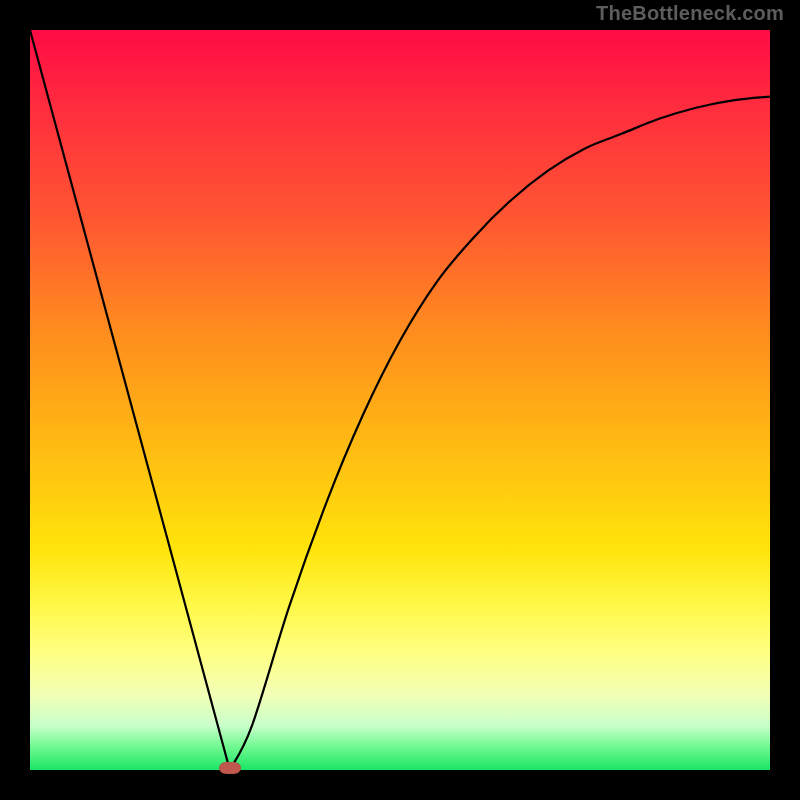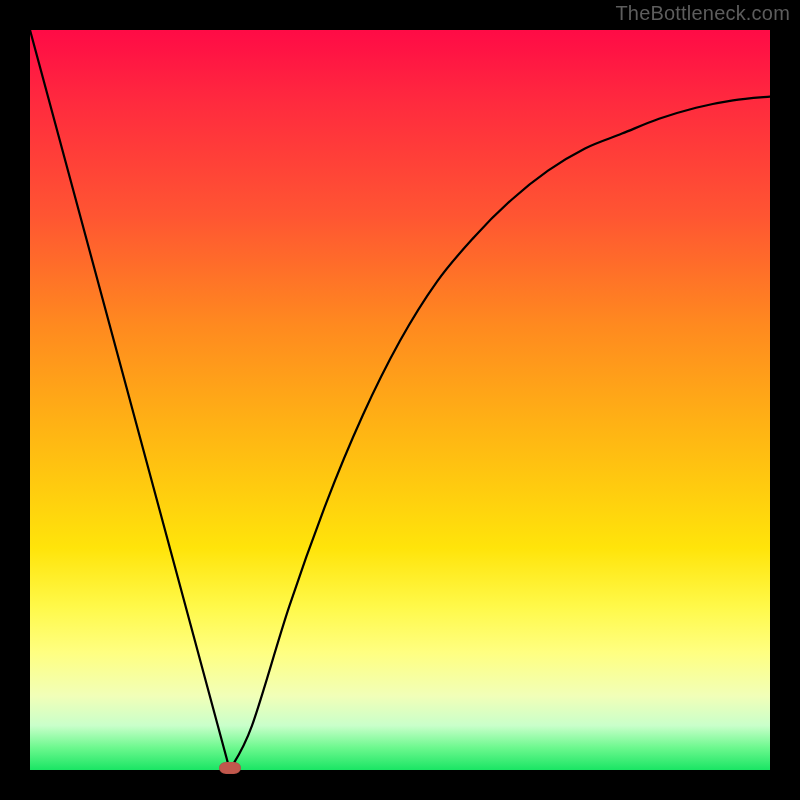--- a/index.html
+++ b/index.html
@@ -13,23 +13,23 @@
   }
   .stage {
     position: relative;
     width: 800px;
     height: 800px;
     background: #000;
   }
   .watermark {
     position: absolute;
     top: 2px;
-    right: 10px;
+    right: 16px;
     font-size: 20px;
-    font-weight: 400;
+    font-weight: 700;
     color: #5d5d5d;
     letter-spacing: 0.2px;
     user-select: none;
   }
   .plot-area {
     position: absolute;
     left: 30px;
     top: 30px;
     width: 740px;
     height: 740px;

